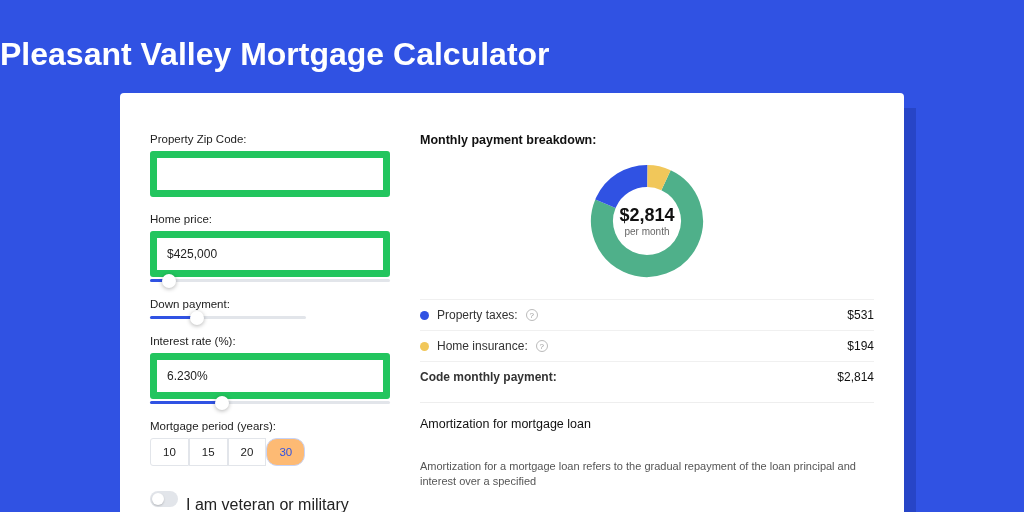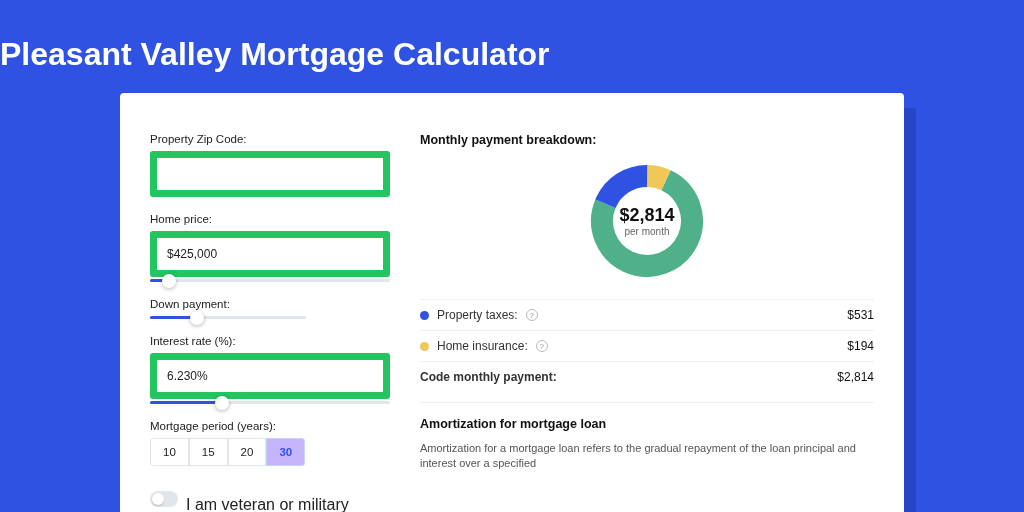--- a/index.html
+++ b/index.html
@@ -72,21 +72,21 @@
   .period-btn {
     border: 1px solid #e2e5ea;
     background: #fff;
     padding: 7px 12px;
     font-size: 11.5px;
     color: #222;
     cursor: pointer;
   }
   .period-btn:first-child { border-radius: 3px 0 0 3px; }
   .period-btn:last-child { border-radius: 0 3px 3px 0; }
-  .period-btn.active { background: #c4b5fd; color: #3052e3; font-weight: 700; border-color: #c7d3f7; }
+  .period-btn.active { background: #fdba74; color: #3052e3; font-weight: 400; border-color: #c7d3f7; border-radius: 11px; }
   .toggle-row { display: flex; align-items: center; gap: 8px; margin-top: 18px; }
   .toggle {
     width: 28px; height: 16px;
     background: #e2e5ea;
     border-radius: 10px;
     position: relative;
   }
   .toggle-knob {
     width: 12px; height: 12px;
     background: #fff;
@@ -117,21 +117,21 @@
     border-top: 1px solid #f0f0f0;
     font-size: 12px;
   }
   .breakdown-row:first-of-type { border-top: none; }
   .breakdown-left { display: flex; align-items: center; gap: 8px; color: #333; }
   .dot { width: 9px; height: 9px; border-radius: 50%; }
   .info { width: 12px; height: 12px; border: 1px solid #bbb; border-radius: 50%; font-size: 8px; color: #999; display: inline-flex; align-items: center; justify-content: center; }
   .breakdown-val { font-weight: 400; color: #111; }
   .total-row { font-weight: 700; }
   .amort-section { border-top: 1px solid #eee; padding-top: 14px; margin-top: 10px; }
-  .amort-title { font-size: 12.5px; font-weight: 700; margin-bottom: 10px; color: #111; }
+  .amort-title { font-size: 12.5px; font-weight: 400; margin-bottom: 28px; color: #111; }
   .amort-text { font-size: 11px; color: #555; line-height: 1.4; }
   .shadow-bar {
     position: absolute;
     right: 108px;
     top: 108px;
     bottom: 0;
     width: 12px;
     background: #2745c7;
   }
 </style>

